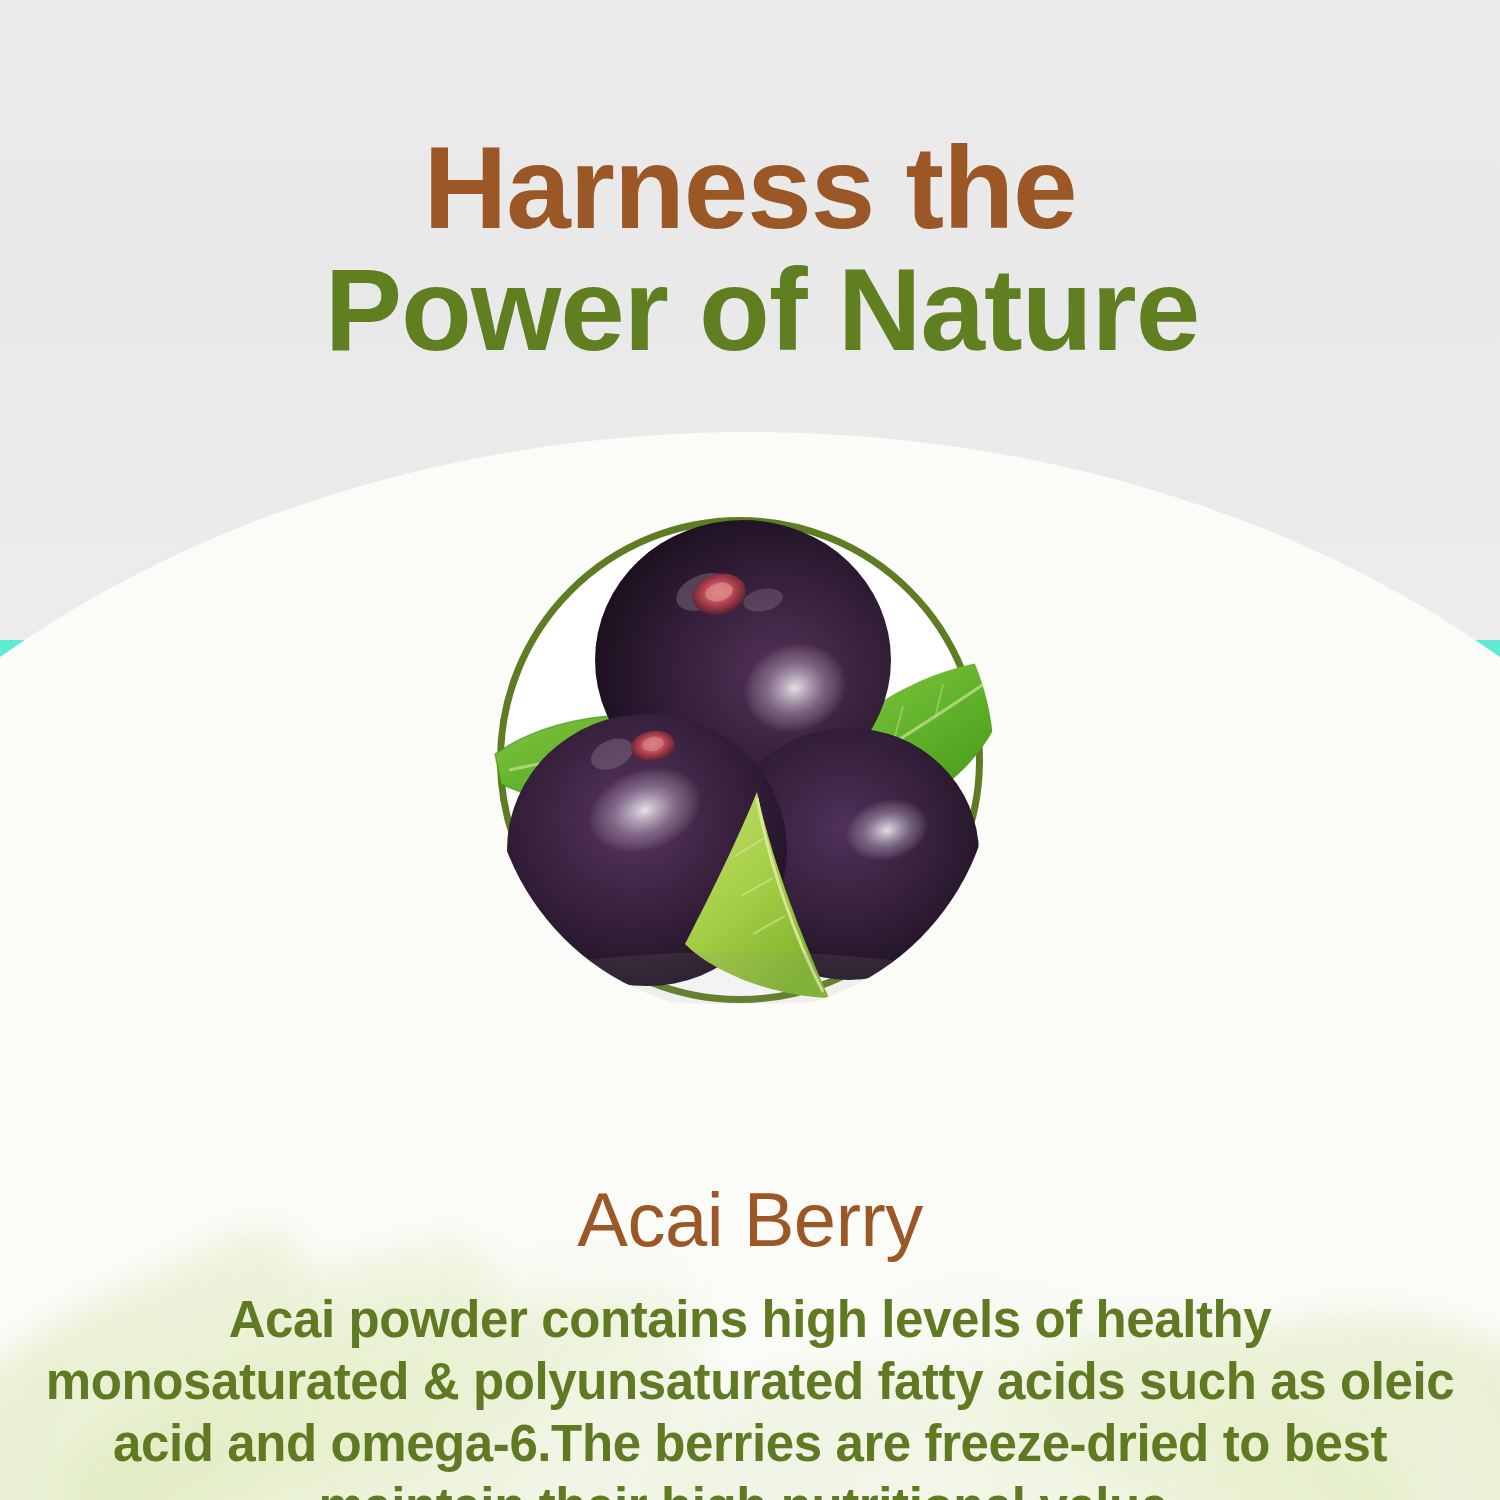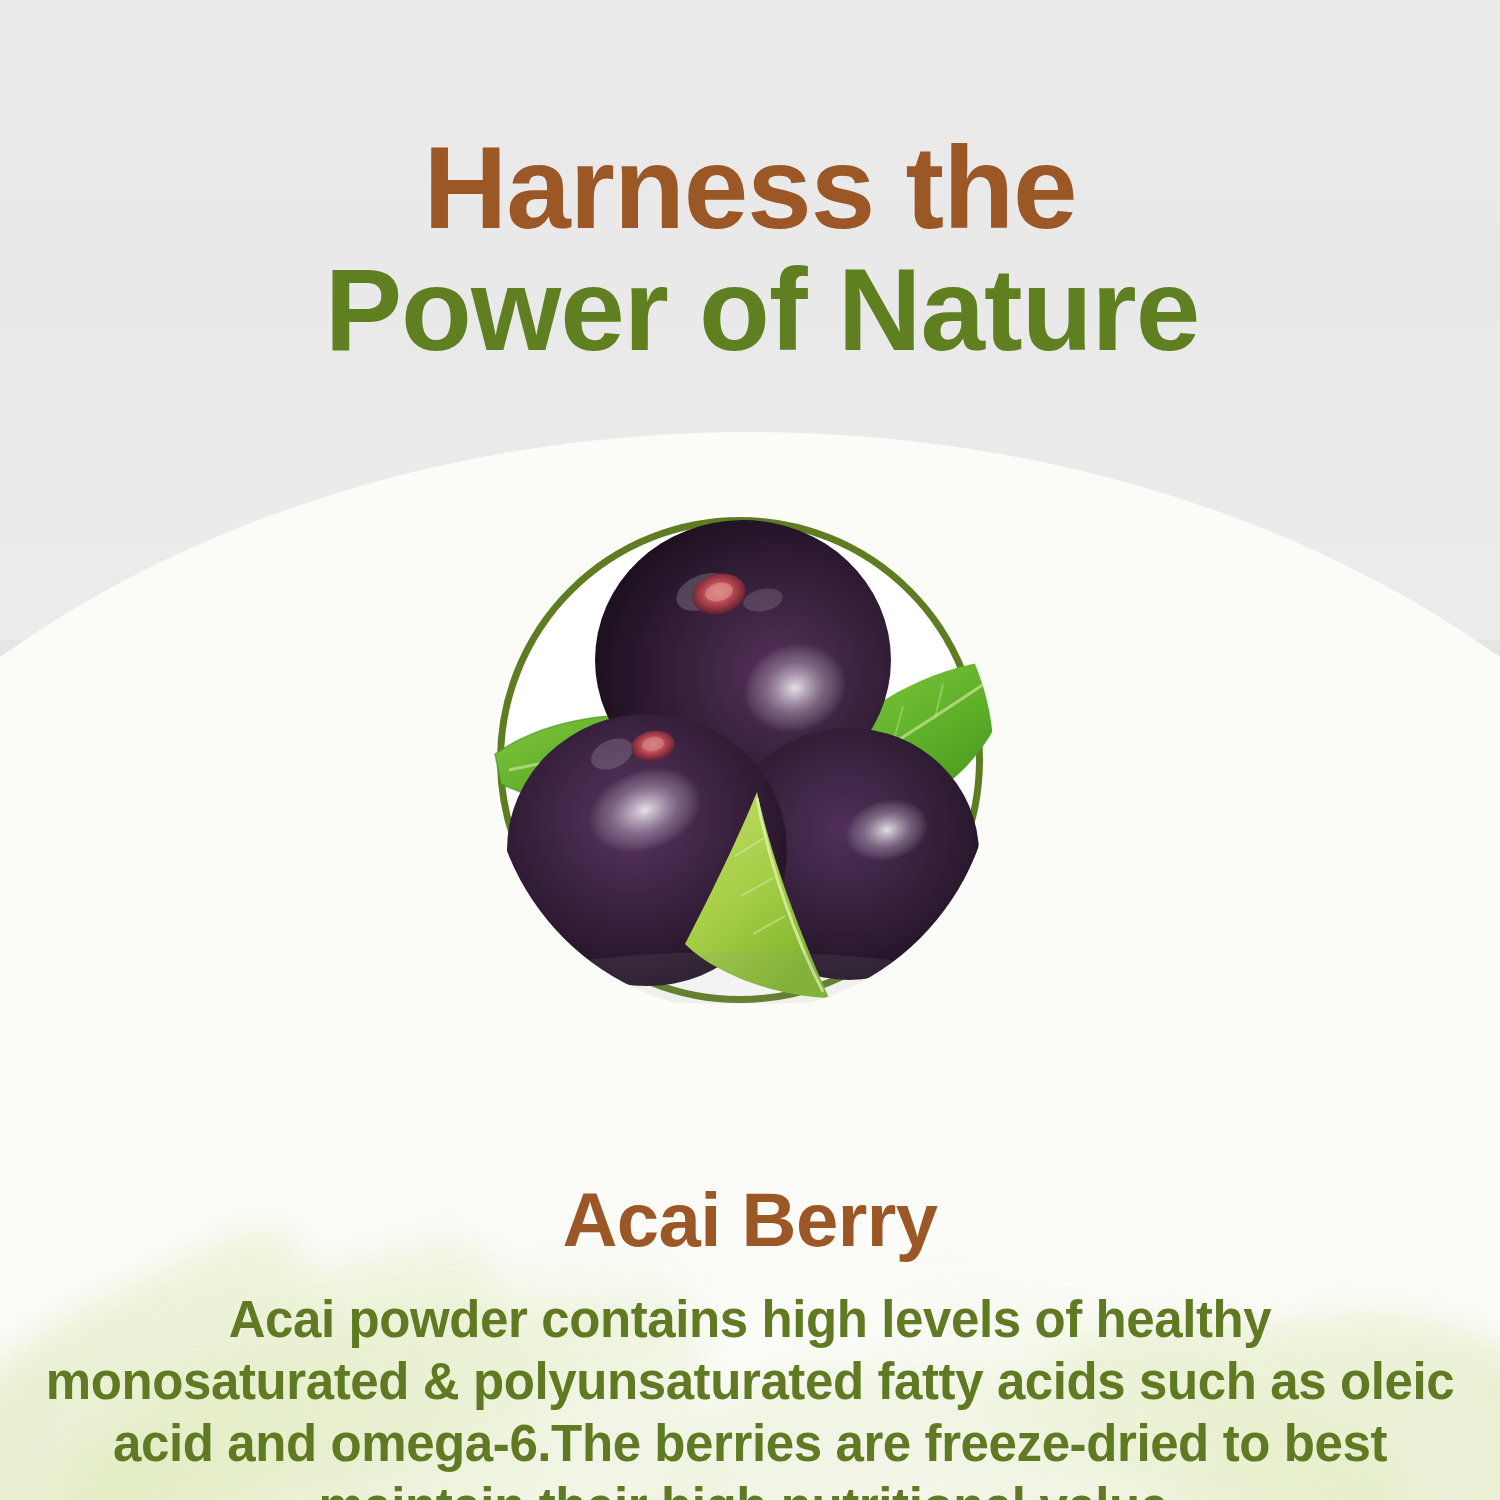--- a/index.html
+++ b/index.html
@@ -10,21 +10,21 @@
   }
   body {
     font-family: "Liberation Sans", sans-serif;
   }
 
   .poster {
     position: relative;
     width: 1500px;
     height: 1500px;
     overflow: hidden;
-    background: #e5e5e5;
+    background: #5eead4;
   }
 
   
   .bg-top {
     position: absolute;
     left: 0; top: 0;
     width: 1500px; height: 640px;
     background: linear-gradient(180deg, #eaeaea 0%, #e9e9e9 45%, #ececec 100%);
   }
 
@@ -125,21 +125,21 @@
   .badge-art svg { position: absolute; left: -40px; top: -25px; }
 
   
   .product-name {
     position: absolute;
     left: 0; top: 1113px;
     width: 1500px;
     text-align: center;
     color: #9c5726;
     font-size: 76px;
-    font-weight: 700;
+    font-weight: 400;
     letter-spacing: -.5px;
   }
 
   
   .description {
     position: absolute;
     left: 50%;
     transform: translateX(-50%);
     top: 1238px;
     width: 1410px;

